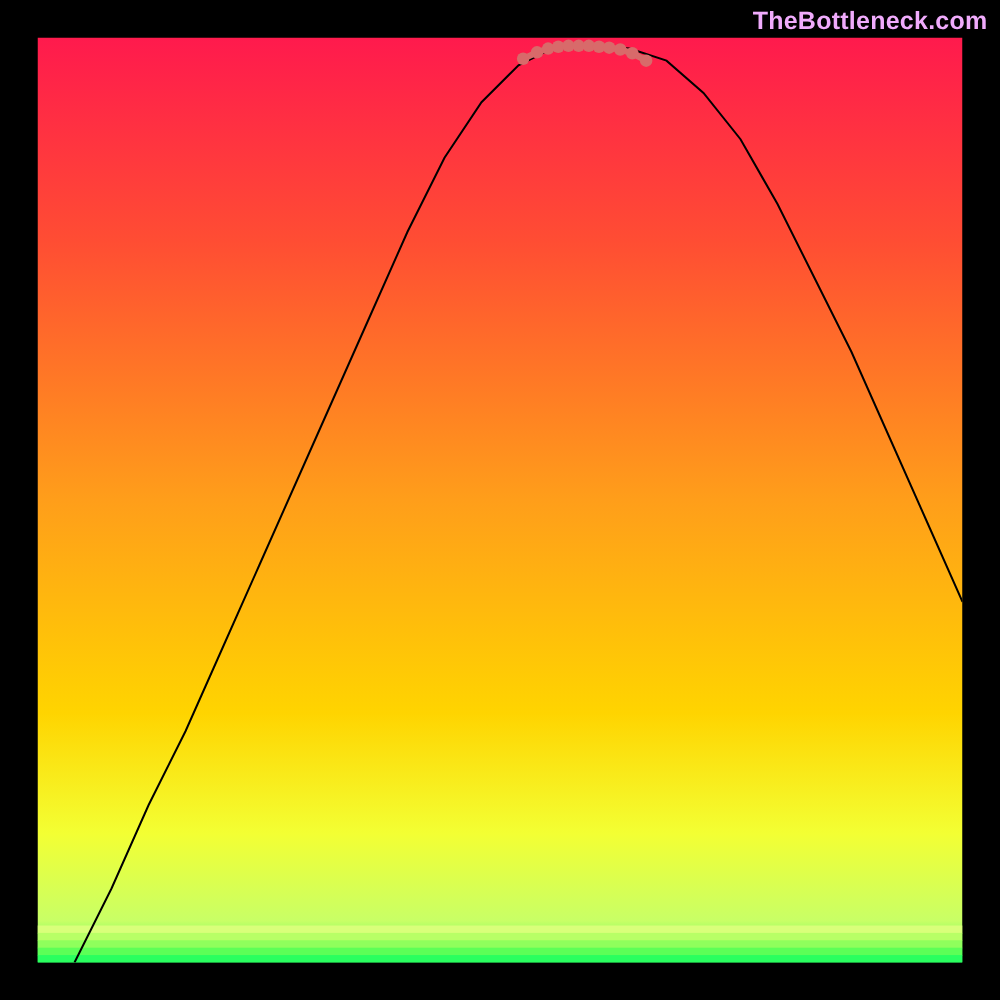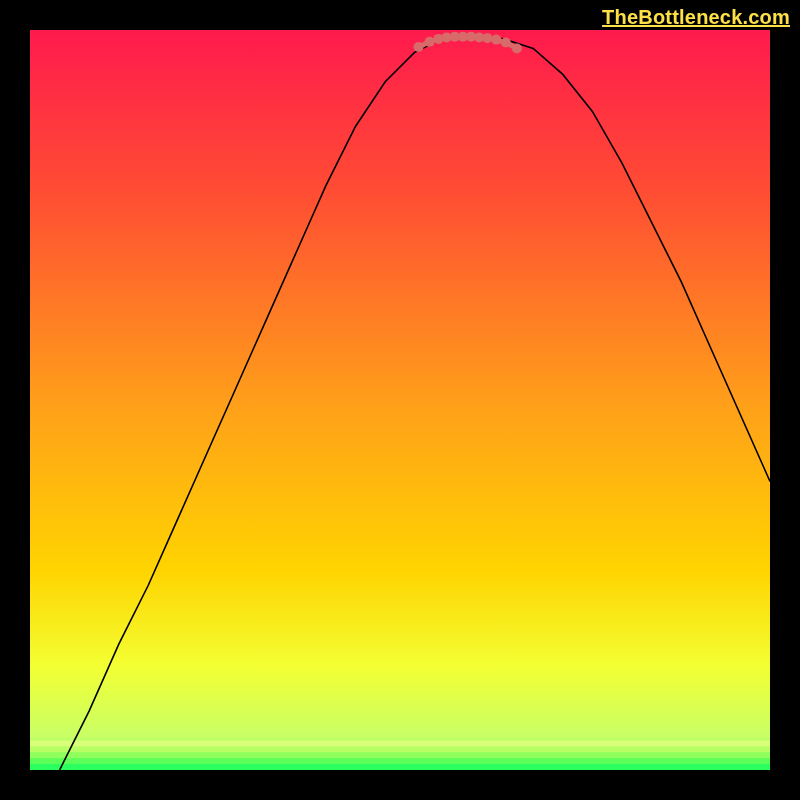--- a/index.html
+++ b/index.html
@@ -13,26 +13,25 @@
   .stage {
     position: relative;
     width: 800px;
     height: 800px;
     background: #000;
   }
   .watermark {
     position: absolute;
     top: 6px;
     right: 10px;
-    color: #fde047;
+    color: #f0abfc;
     font-size: 20px;
     font-weight: 600;
     letter-spacing: 0.2px;
     z-index: 50;
-    text-decoration: underline;
   }
   .plot-outer {
     position: absolute;
     left: 30px;
     top: 30px;
     width: 740px;
     height: 740px;
     background: #000;
   }
   .plot {

